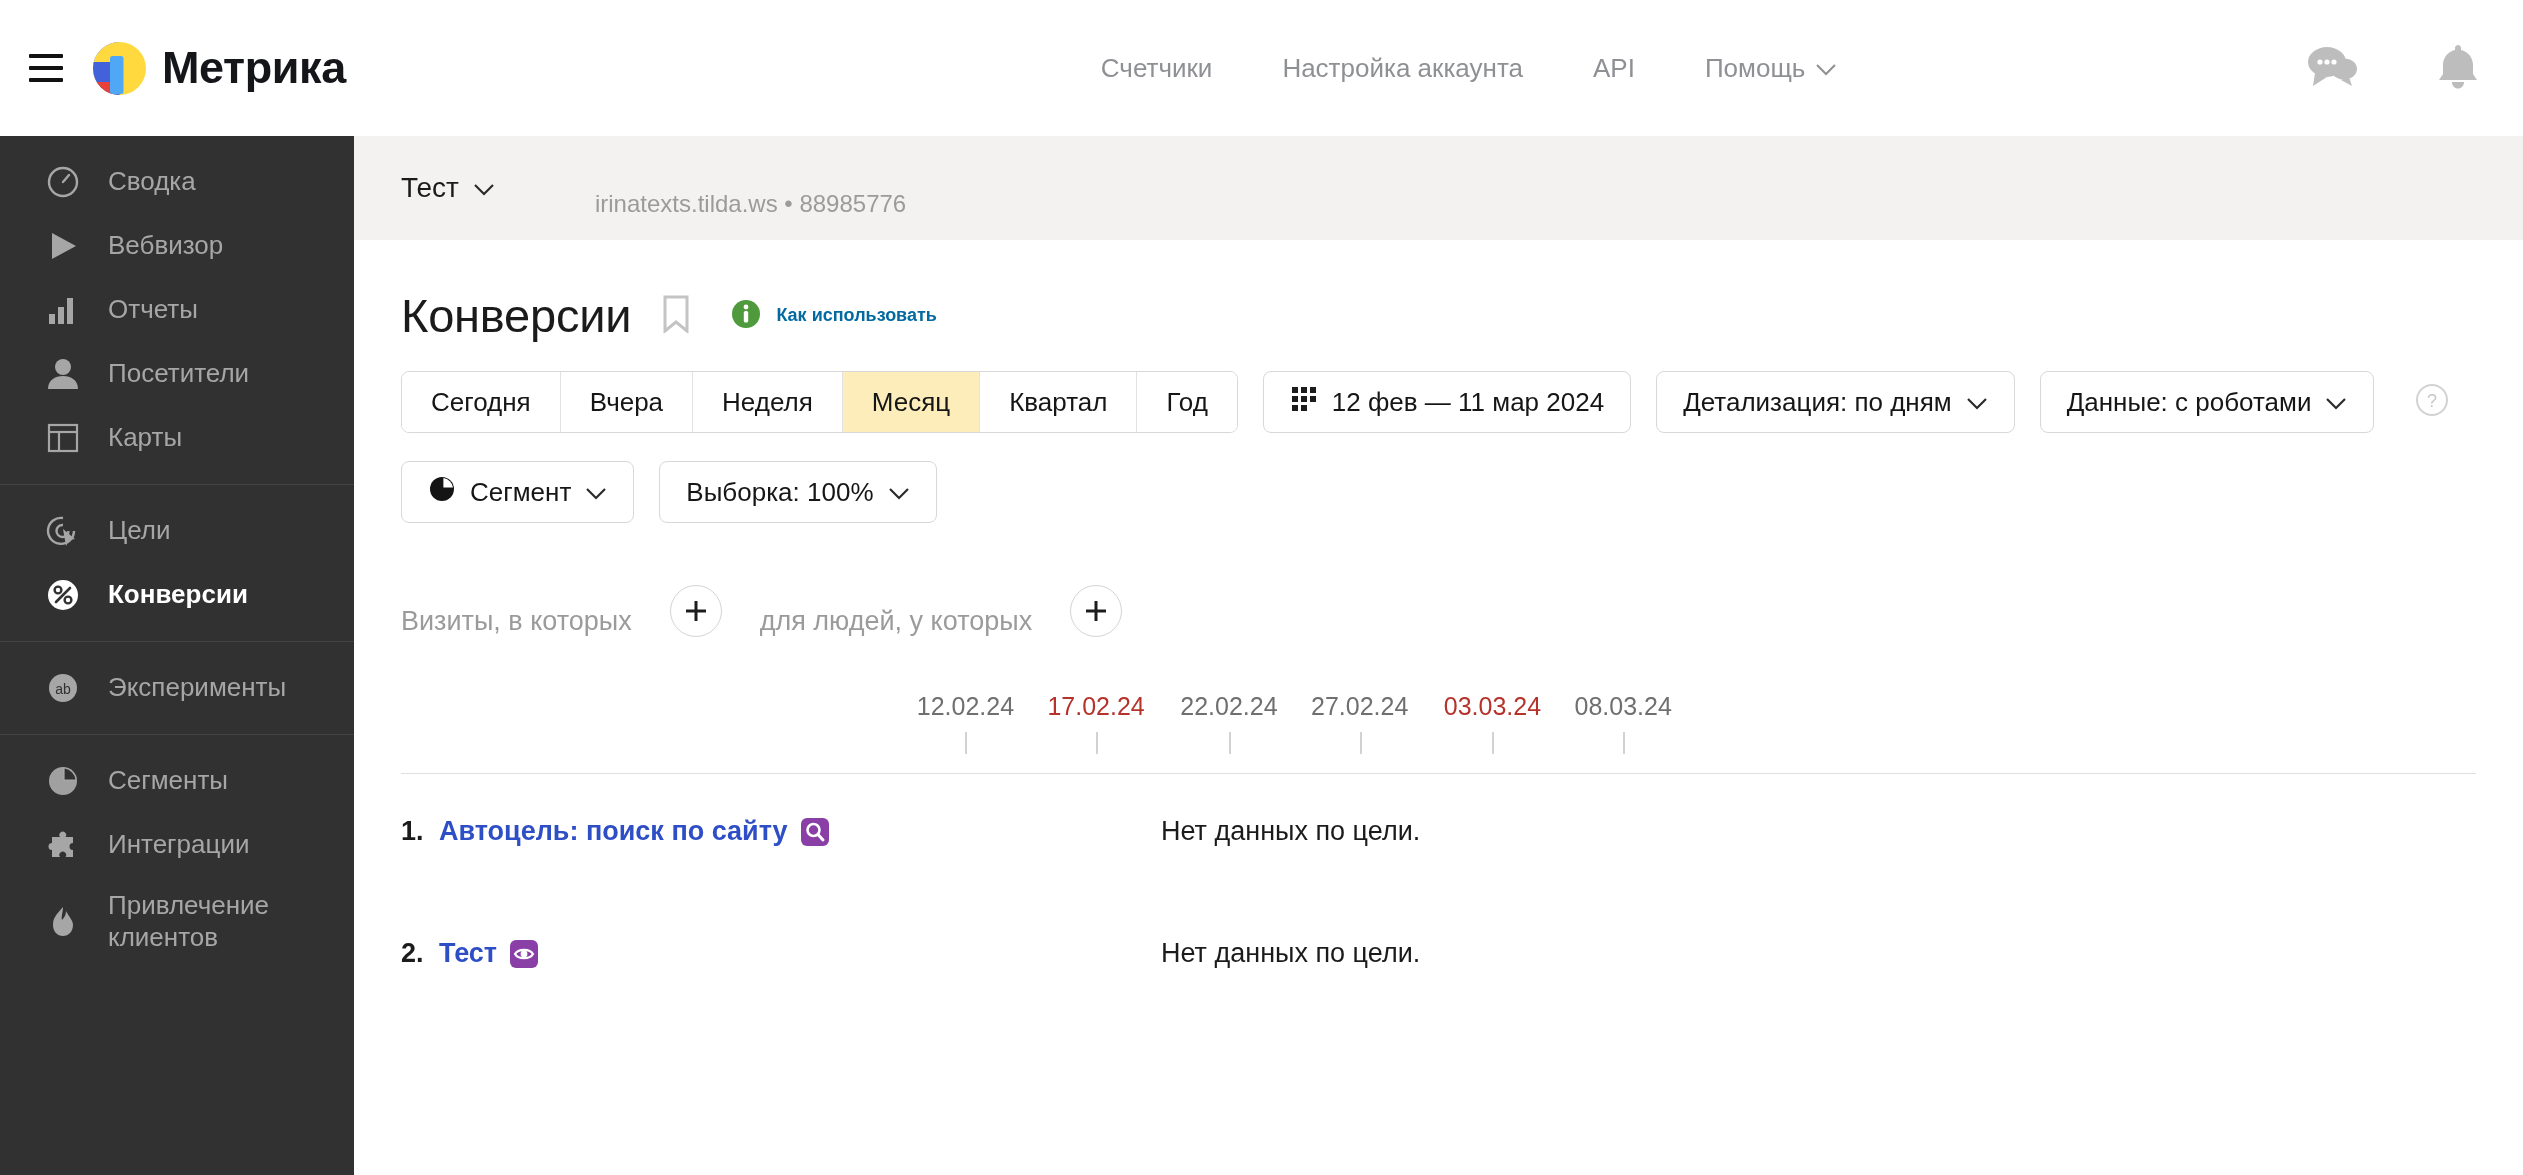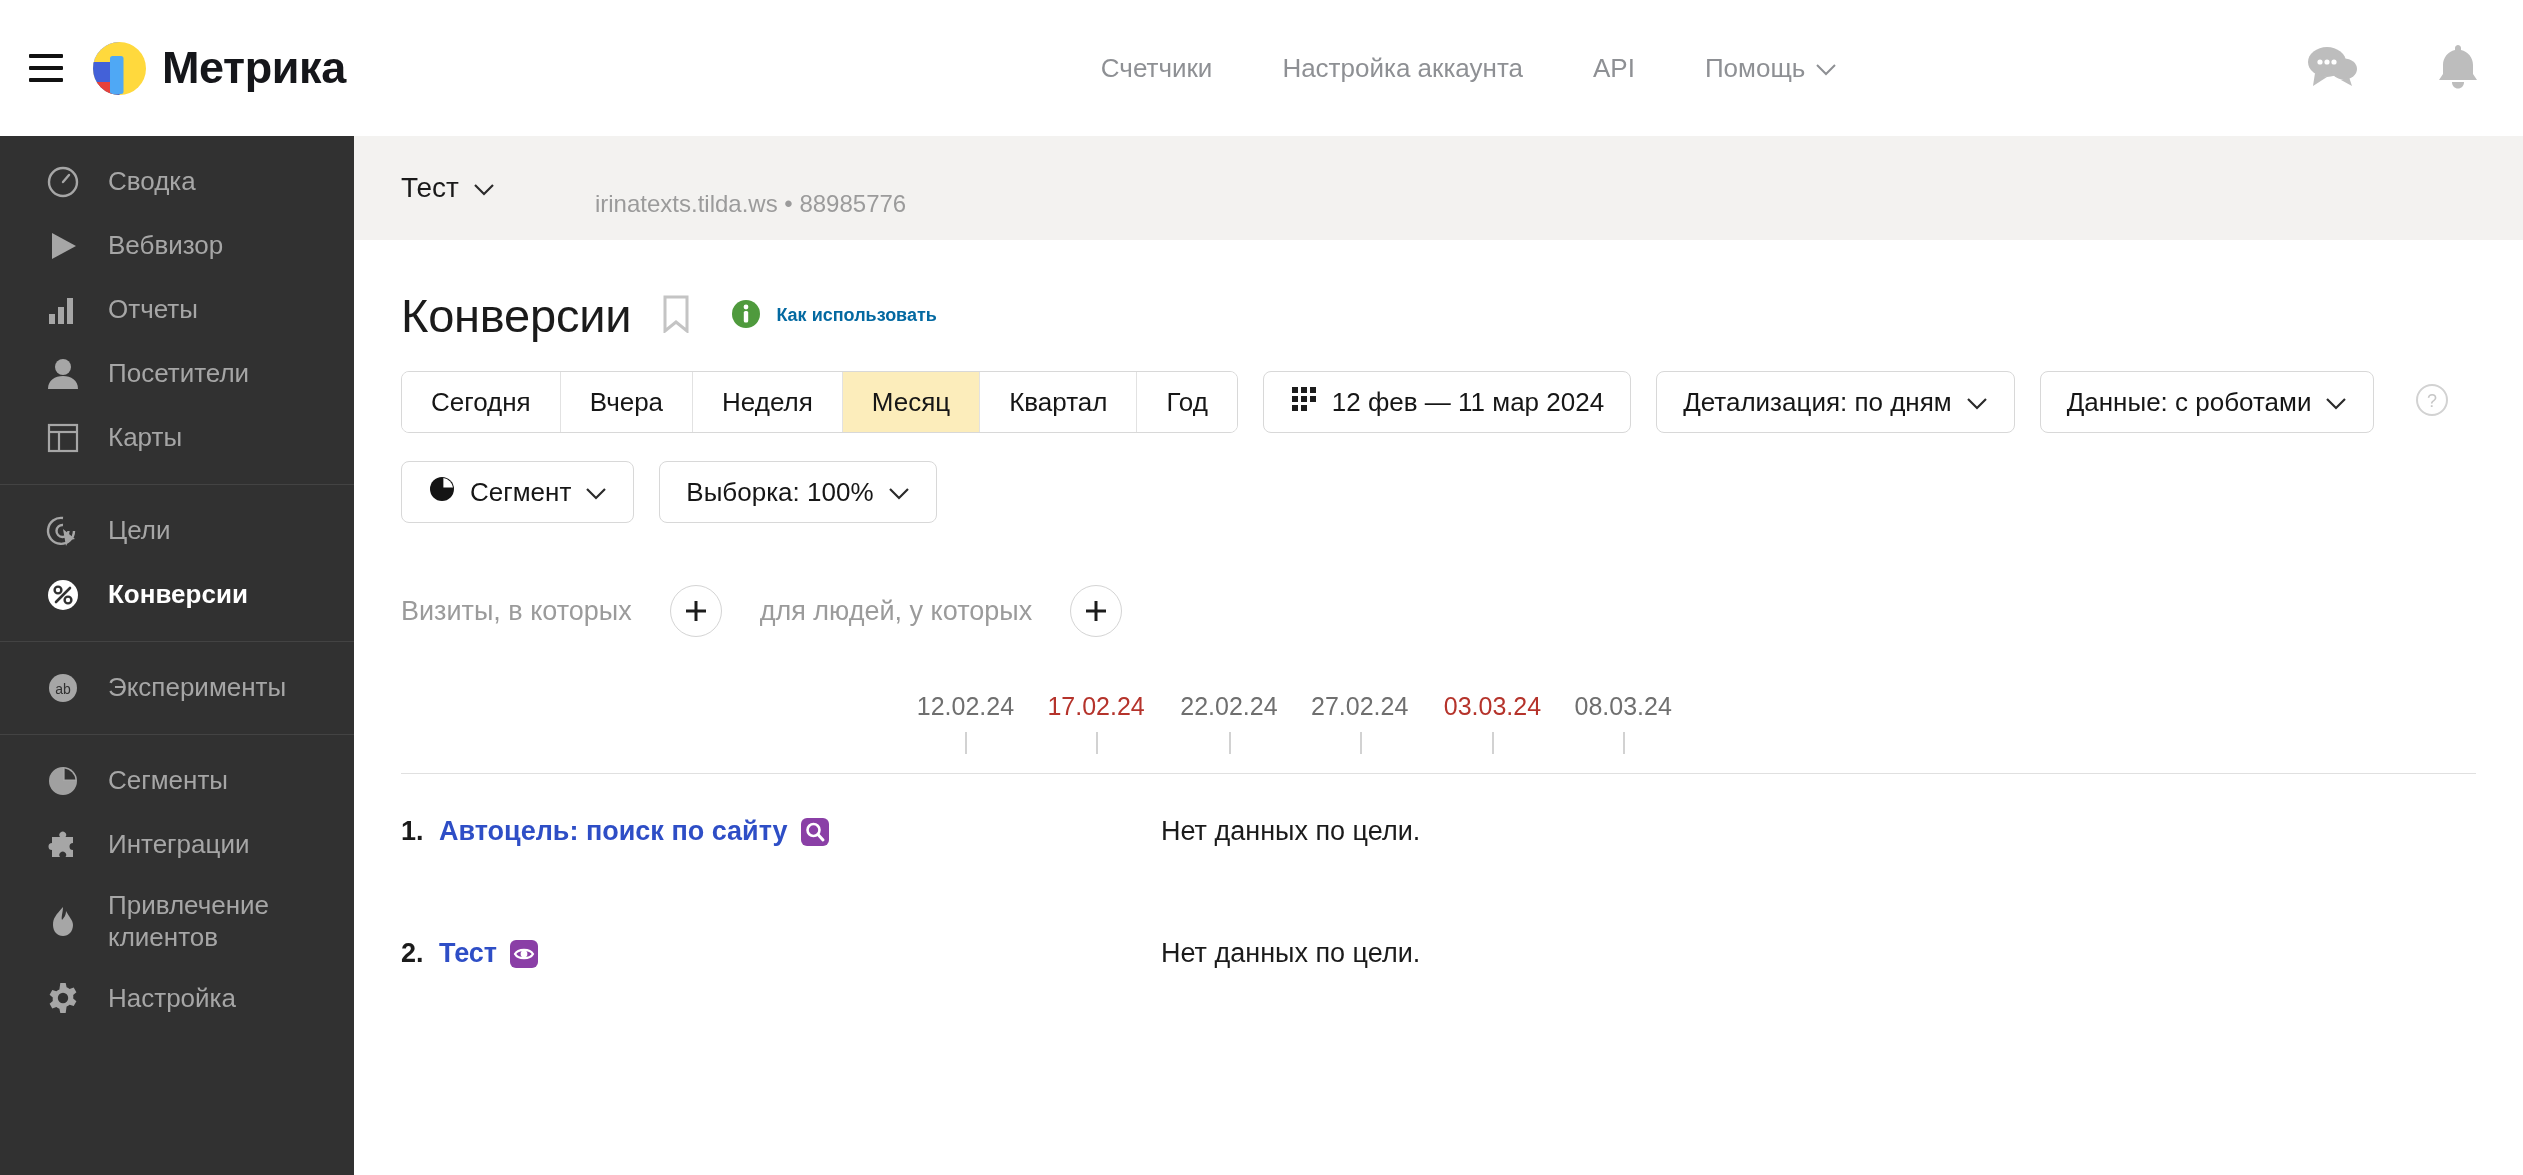--- a/index.html
+++ b/index.html
@@ -80,21 +80,21 @@
   .segbtn:last-child { border-right: none; }
   .segbtn.active { background: #fcedbb; }
 
   .pill {
     display: flex; align-items: center; gap: 14px; height: 62px;
     padding: 0 26px; border: 1px solid #d8d8d8; border-radius: 8px;
     background: #fff; font-size: 26px; color: #161616; cursor: pointer; white-space: nowrap;
   }
   .qhelp { margin-left: 16px; cursor: pointer; }
 
-  .filter-row { display: flex; align-items: center; gap: 38px; margin-top: 62px; }
+  .filter-row { display: flex; align-items: flex-end; gap: 38px; margin-top: 62px; }
   .filter-label { color: #9b9b9b; font-size: 27px; }
   .plus-btn {
     width: 52px; height: 52px; border-radius: 50%; border: 1px solid #d4d4d4;
     display: flex; align-items: center; justify-content: center; cursor: pointer; background: #fff;
   }
   .plus-btn::before, .plus-btn::after { content: ""; position: absolute; background: #1c1c1c; }
 
   
   .axis-zone { position: relative; margin-top: 55px; height: 82px; }
   .axis-label {
@@ -310,29 +310,20 @@
 
       <div class="side-item">
         <span class="side-ic">
           <svg width="36" height="36" viewBox="0 0 36 36">
             <path d="M18 3 C11 11 8 14 8 21 C8 27.6 12.5 32 18 32 C23.5 32 28 27.6 28 21 C28 16 24 13 21 7 C21 12 18.5 14 17 16 C16 13 18 8 18 3 Z" fill="#a6a6a6"></path>
           </svg>
         </span>
         <span class="ilabel">Привлечение клиентов</span>
       </div>
 
-      <div class="side-item">
-        <span class="side-ic">
-          <svg width="36" height="36" viewBox="0 0 36 36">
-            <path d="M15.3 3 h5.4 l0.9 4.2 a11.5 11.5 0 0 1 3 1.75 l4.1-1.4 2.7 4.7 -3.2 2.8 a11.5 11.5 0 0 1 0 3.5 l3.2 2.8 -2.7 4.7 -4.1-1.4 a11.5 11.5 0 0 1 -3 1.75 L20.7 33 h-5.4 l-0.9-4.2 a11.5 11.5 0 0 1 -3-1.75 l-4.1 1.4 -2.7-4.7 3.2-2.8 a11.5 11.5 0 0 1 0-3.5 L4.6 14.65 7.3 9.95 l4.1 1.4 a11.5 11.5 0 0 1 3-1.75 Z" fill="#a6a6a6"></path>
-            <circle cx="18" cy="18" r="5.2" fill="#313131"></circle>
-          </svg>
-        </span>
-        <span class="ilabel">Настройка</span>
-      </div>
     </div>
   </aside>
 
   <main class="content">
 
     <div class="crumbbar">
       <div class="crumb-main">
         <span>Тест</span>
         <span>
           <svg width="22" height="14" viewBox="0 0 22 14">

